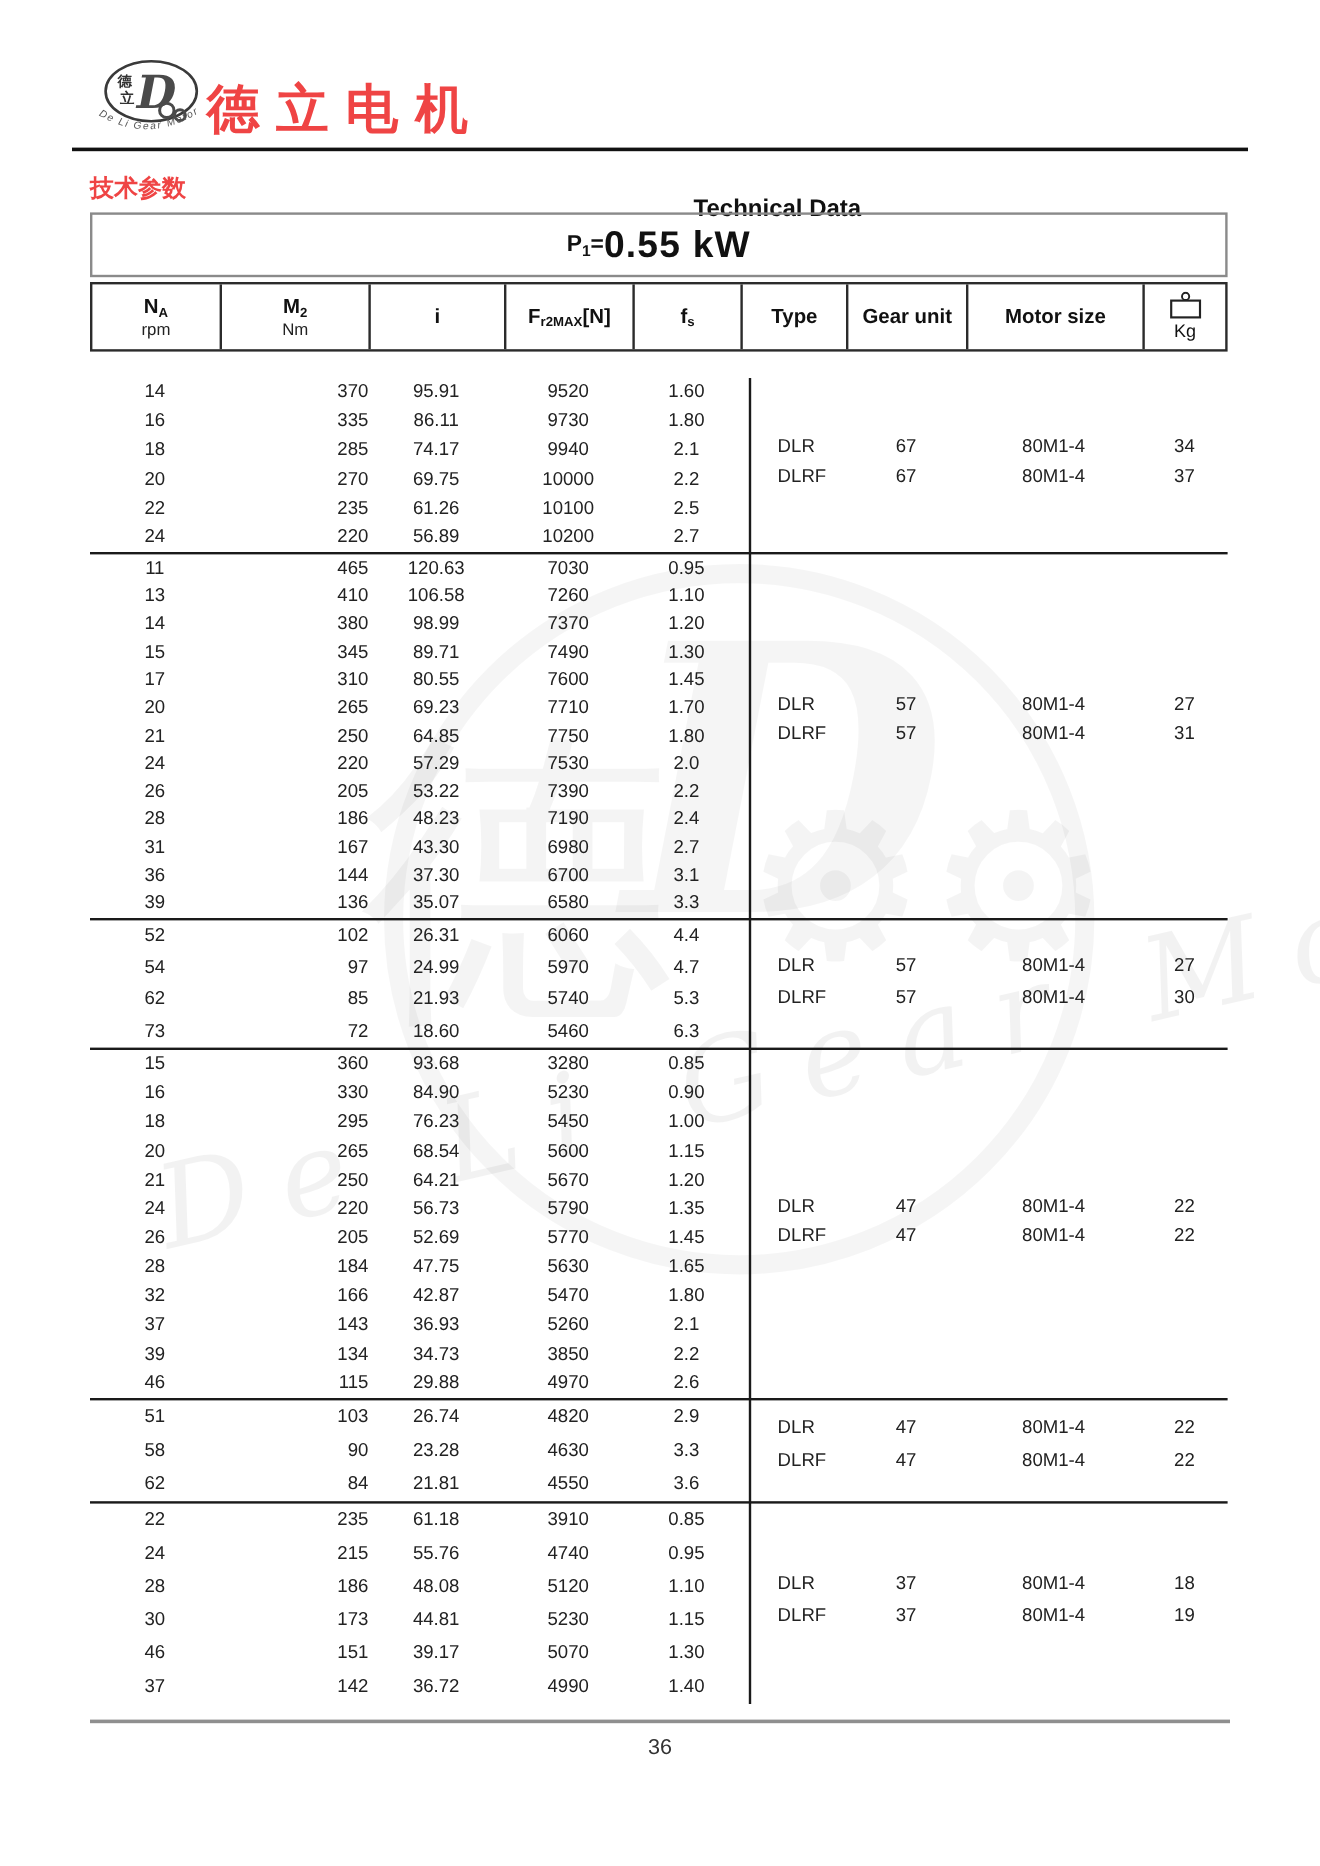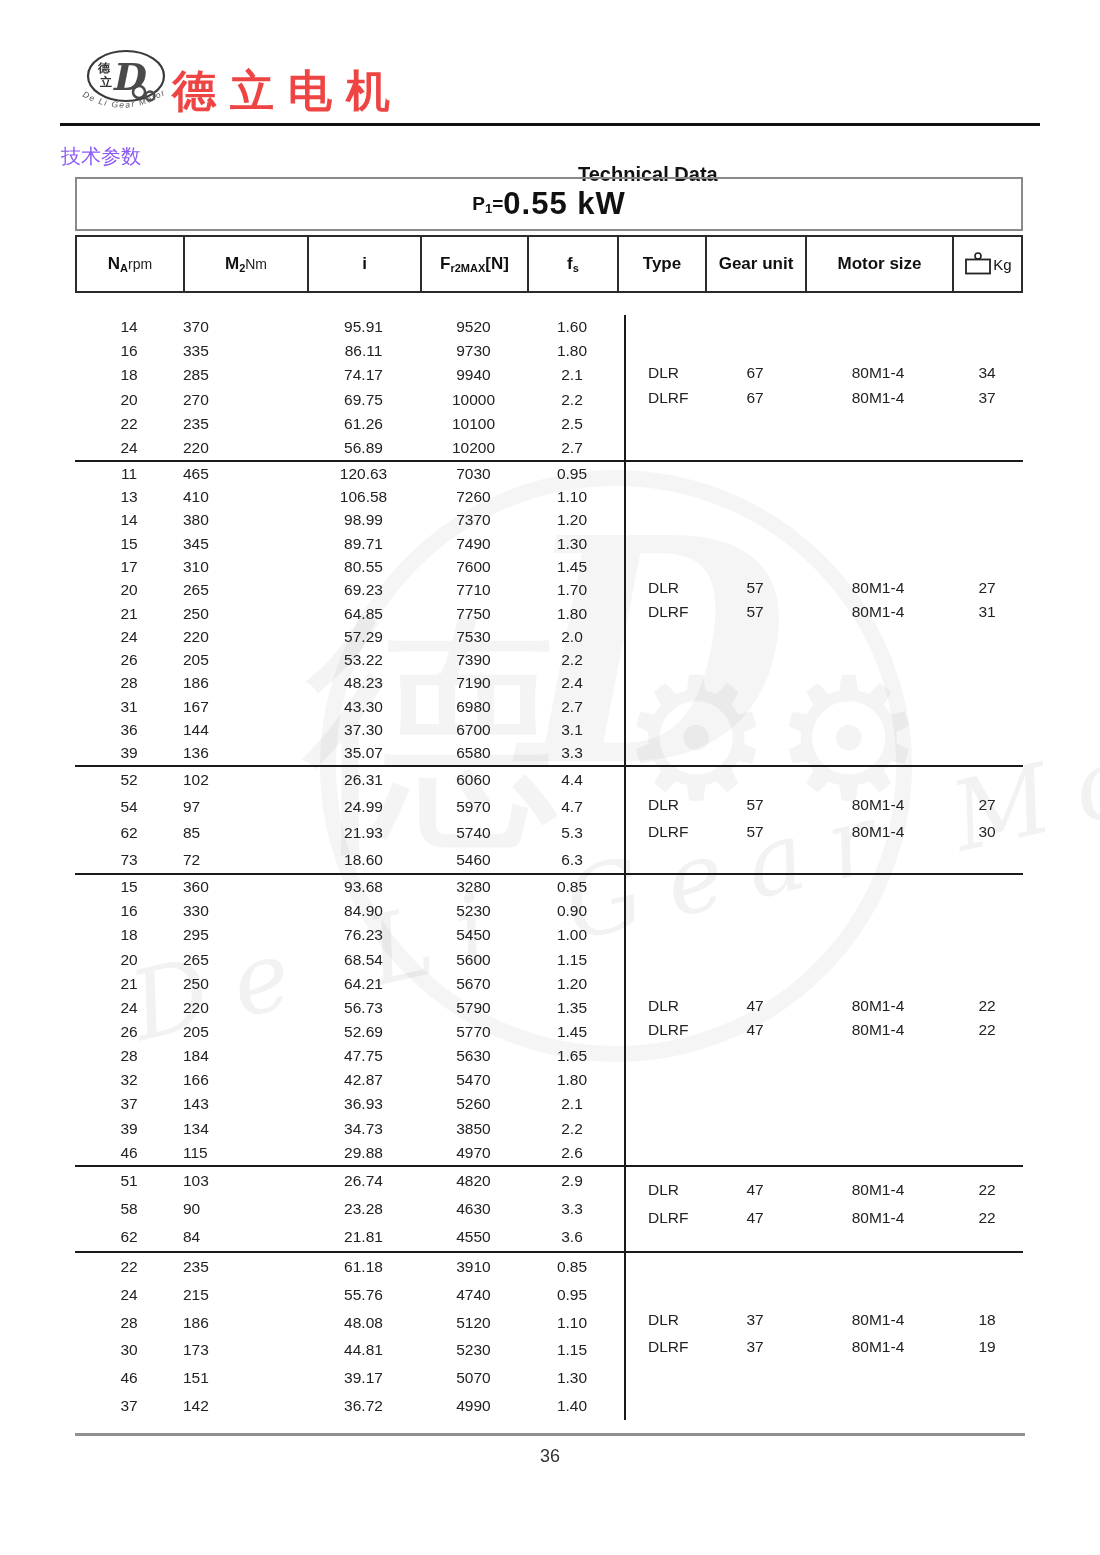--- a/index.html
+++ b/index.html
@@ -15,50 +15,50 @@
   .wm-text{position:absolute;left:120px;top:840px;width:1000px;font-size:96px;letter-spacing:26px;
            font-family:"DejaVu Serif",serif;font-style:italic;color:rgba(0,0,0,0.050);
            transform:rotate(-13deg);white-space:nowrap;}
   .fg{position:relative;z-index:1;}
 
   
   .logo{position:absolute;left:76px;top:48px;width:104px;height:74px;}
   .brand{position:absolute;left:172px;top:62px;font-size:44px;font-weight:bold;letter-spacing:14px;
          font-family:Liberation Sans, sans-serif;color:#ef4444;}
   .toprule{position:absolute;left:60px;top:123px;width:980px;height:3px;background:#111;}
-  .sec-cn{position:absolute;left:61px;top:143px;font-size:20px;font-weight:normal;color:#8b5cf6;}
+  .sec-cn{position:absolute;left:75px;top:143px;font-size:20px;font-weight:bold;color:#ef4444;}
   .sec-en{position:absolute;left:578px;top:143px;font-size:20px;font-weight:bold;color:#111;margin-top:20px;}
 
   .pbanner{position:absolute;left:75px;top:177px;width:948px;height:54px;border:2px solid #8a8a8a;
            box-sizing:border-box;display:flex;align-items:center;justify-content:center;color:#111;}
   .p-sym{font-size:19px;font-weight:bold;}
   .p-sub{font-size:13px;font-weight:bold;position:relative;top:4px;}
   .p-val{font-size:31px;font-weight:bold;letter-spacing:1px;}
 
   
   .ht{position:absolute;left:75px;top:235px;width:948px;height:58px;display:flex;
       border:2px solid #2b2b2b;box-sizing:border-box;background:transparent;}
-  .ht-cell{border-right:2px solid #2b2b2b;box-sizing:border-box;display:flex;flex-direction:row;
+  .ht-cell{border-right:2px solid #2b2b2b;box-sizing:border-box;display:flex;flex-direction:column;
            align-items:center;justify-content:center;line-height:1.15;color:#111;}
   .ht-cell:last-child{border-right:none;}
   .w-na{width:108px}.w-m2{width:124px}.w-i{width:113px}.w-fr{width:107px}.w-fs{width:90px}
   .w-type{width:88px}.w-gear{width:100px}.w-motor{width:147px}.w-kg{width:67px}
   .h-main{font-size:17px;font-weight:bold;}
   .h-sub{font-size:11px;font-weight:bold;position:relative;top:3px;}
   .h-unit{font-size:14px;color:#222;}
   .kg-label{font-size:15px;margin-top:1px;}
 
   
   .tbody{position:absolute;left:75px;top:315px;width:948px;height:1105px;}
   .vdiv{position:absolute;left:549px;top:0;height:1105px;width:2px;background:#1a1a1a;}
   .group{position:relative;display:flex;flex-direction:column;justify-content:space-around;
          border-bottom:2px solid #1a1a1a;box-sizing:border-box;}
   .group:last-child{border-bottom:none;}
   .drow{display:flex;height:24px;align-items:center;font-size:15.5px;color:#222;}
-  .c0{width:108px;text-align:center}.c1{width:124px;text-align:left}.c2{width:113px;text-align:center}
+  .c0{width:108px;text-align:center}.c1{width:124px;text-align:right}.c2{width:113px;text-align:center}
   .c3{width:107px;text-align:center}.c4{width:90px;text-align:center}
   .variant{position:absolute;left:550px;width:398px;height:24px;font-size:15.5px;color:#222;}
   .v-type{position:absolute;left:23px;}
   .v-gear{position:absolute;left:100px;width:60px;text-align:center;}
   .v-motor{position:absolute;left:203px;width:100px;text-align:center;}
   .v-kg{position:absolute;left:332px;width:60px;text-align:center;}
 
   
   .botrule{position:absolute;left:75px;top:1433px;width:950px;height:3px;background:#8f8f8f;}
   .pageno{position:absolute;left:0;top:1446px;width:1100px;text-align:center;font-size:18px;color:#333;}

